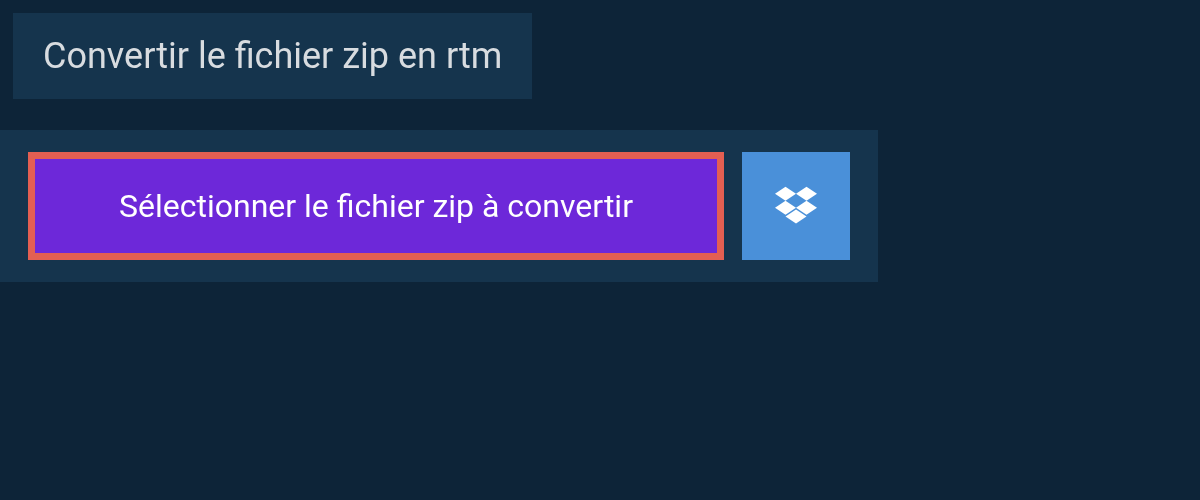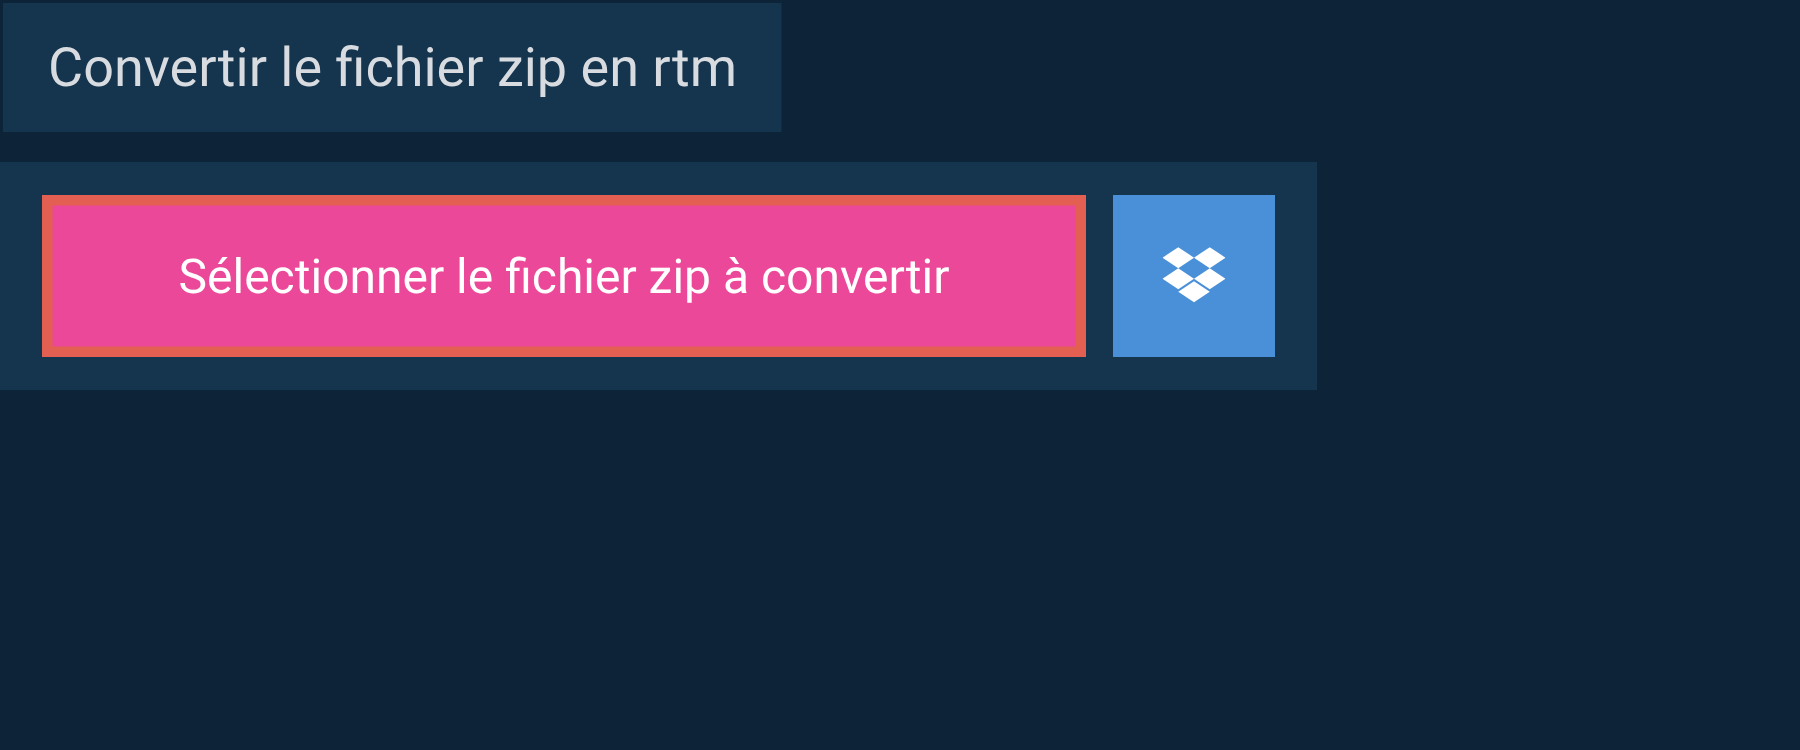--- a/index.html
+++ b/index.html
@@ -11,38 +11,38 @@
       width: 1200px;
       height: 500px;
       background-color: #0d2438;
       font-family: -apple-system, BlinkMacSystemFont, "Segoe UI", Roboto, Helvetica, Arial, sans-serif;
       overflow: hidden;
     }
     .header-tab {
       background-color: #15344d;
       display: inline-block;
       padding: 22px 30px;
-      margin: 2px;
+      margin: 13px;
     }
     .header-title {
       color: #d8dce0;
       font-size: 36px;
       font-weight: 400;
     }
     .upload-panel {
       background-color: #15344d;
       margin-top: 18px;
       padding: 22px 28px;
       display: flex;
       gap: 18px;
       width: 878px;
     }
     .select-file-button {
       flex: 1;
-      background-color: #ec4899;
+      background-color: #6d28d9;
       border: 7px solid #e35f52;
       color: #ffffff;
       font-size: 32px;
       font-weight: 400;
       padding: 28px 20px;
       cursor: pointer;
       text-align: center;
       font-family: inherit;
     }
     .dropbox-button {

